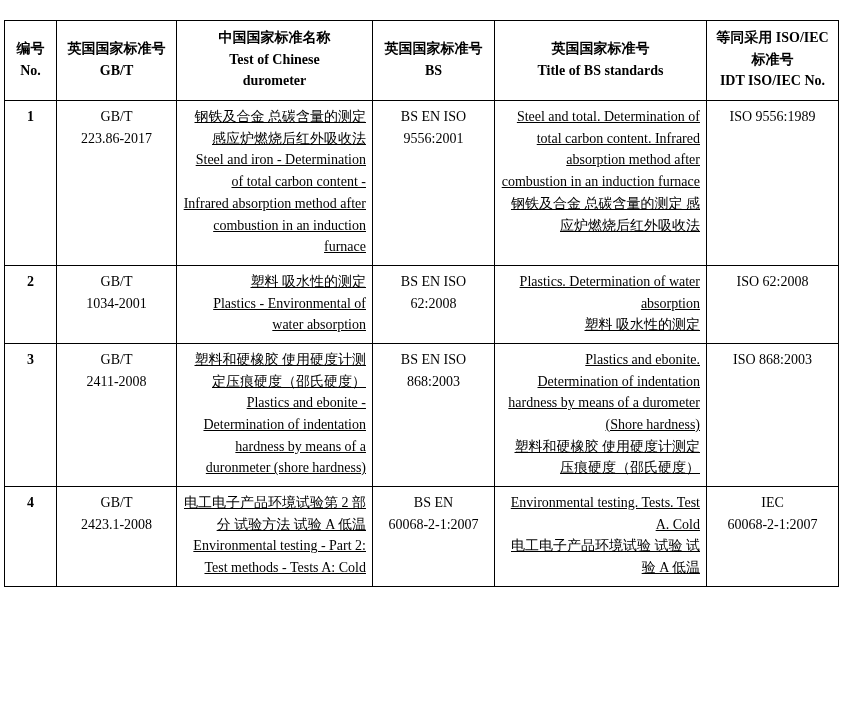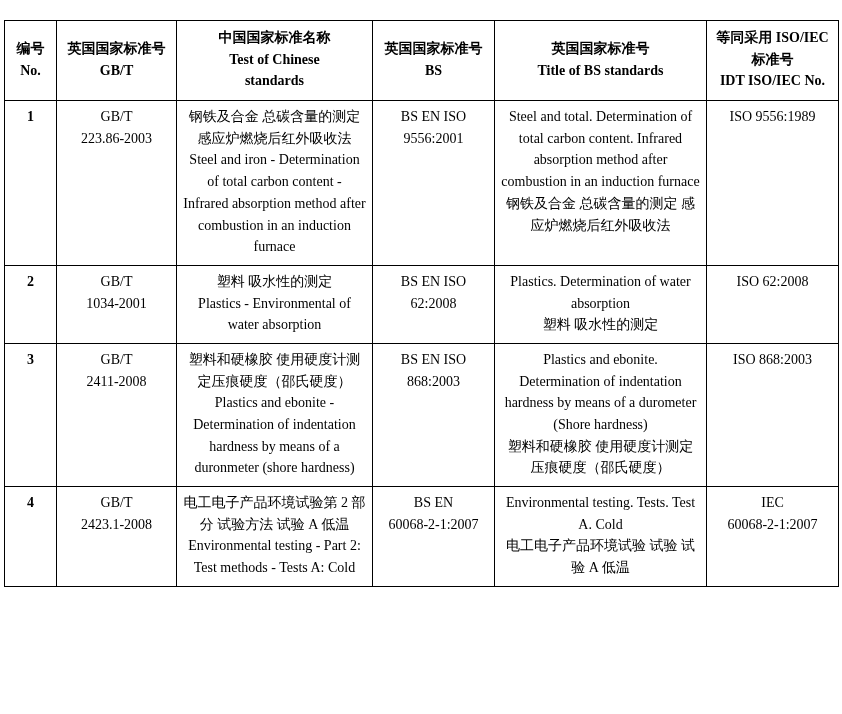--- a/index.html
+++ b/index.html
@@ -50,21 +50,22 @@
 
   .cell-no {
     text-align: center;
     font-weight: bold;
     vertical-align: top;
   }
   .cell-center {
     text-align: center;
   }
   .cell-left {
-    text-align: center;
+    text-align: right;
+    text-decoration: underline;
   }
   .hdr-line { display: block; }
   .cn { }
   .en { }
 </style>
 </head>
 <body>
 
 <div class="sheet">
   <table class="std-table">
@@ -82,21 +83,21 @@
           <span class="hdr-line">编号</span>
           <span class="hdr-line">No.</span>
         </th>
         <th>
           <span class="hdr-line">英国国家标准号</span>
           <span class="hdr-line">GB/T</span>
         </th>
         <th>
           <span class="hdr-line">中国国家标准名称</span>
           <span class="hdr-line">Test of Chinese</span>
-          <span class="hdr-line">standards</span>
+          <span class="hdr-line">durometer</span>
         </th>
         <th>
           <span class="hdr-line">英国国家标准号</span>
           <span class="hdr-line">BS</span>
         </th>
         <th>
           <span class="hdr-line">英国国家标准号</span>
           <span class="hdr-line">Title of BS standards</span>
         </th>
         <th>
@@ -105,21 +106,21 @@
           <span class="hdr-line">IDT ISO/IEC No.</span>
         </th>
       </tr>
     </thead>
     <tbody>
 
       <tr>
         <td class="cell-no">1</td>
         <td class="cell-center">
           <span class="hdr-line">GB/T</span>
-          <span class="hdr-line">223.86-2003</span>
+          <span class="hdr-line">223.86-2017</span>
         </td>
         <td class="cell-left">
           <span class="hdr-line cn">钢铁及合金 总碳含量的测定 感应炉燃烧后红外吸收法</span>
           <span class="hdr-line en">Steel and iron - Determination of total carbon content - Infrared absorption method after combustion in an induction furnace</span>
         </td>
         <td class="cell-center">
           <span class="hdr-line">BS EN ISO</span>
           <span class="hdr-line">9556:2001</span>
         </td>
         <td class="cell-left">

